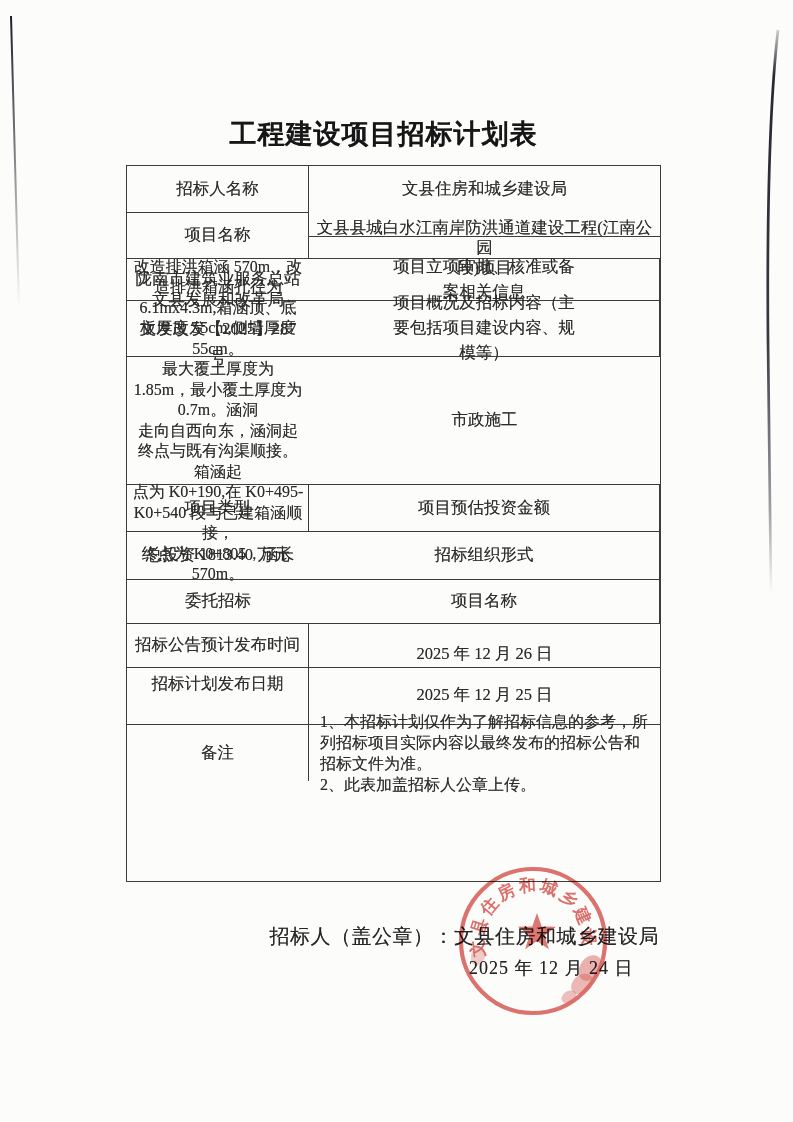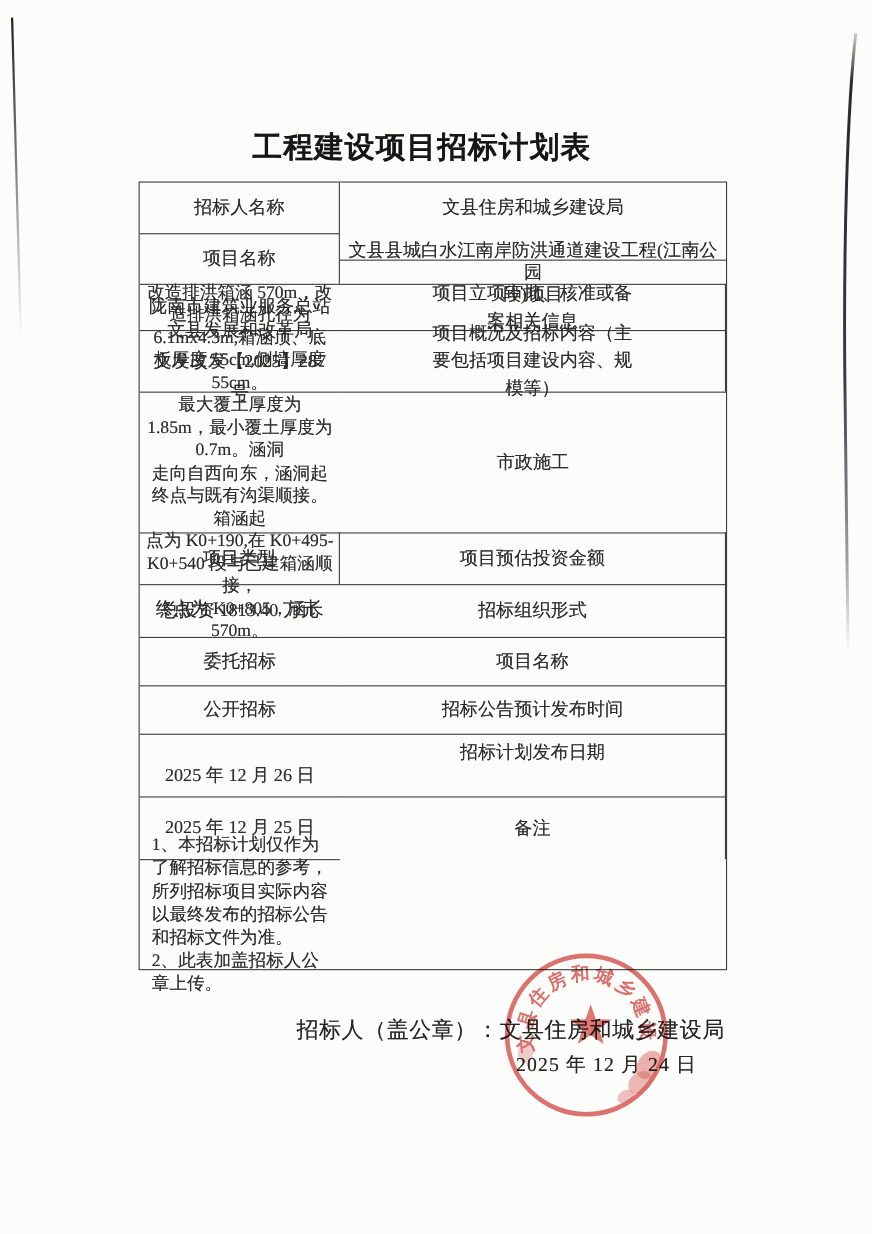--- a/index.html
+++ b/index.html
@@ -108,21 +108,20 @@
     <div class="cell c2">市政施工</div>
     <div class="cell c1">项目类型</div>
 
     <div class="cell c1">项目预估投资金额</div>
     <div class="cell c2">总投资 1813.40 万元</div>
 
     <div class="cell c1">招标组织形式</div>
     <div class="cell c2">委托招标</div>
 
     <div class="cell c1">项目名称</div>
-    <div class="cell c2">公开招标</div>
 
     <div class="cell c1">招标公告预计发布时间</div>
     <div class="cell c2 v-anndate">2025 年 12 月 26 日</div>
 
     <div class="cell c1 l-planpub">招标计划发布日期</div>
     <div class="cell c2 v-plandate">2025 年 12 月 25 日</div>
 
     <div class="cell c1">备注</div>
     <div class="cell c2 v-remarks">1、本招标计划仅作为了解招标信息的参考，所列招标项目实际内容以最终发布的招标公告和招标文件为准。
 2、此表加盖招标人公章上传。</div>

